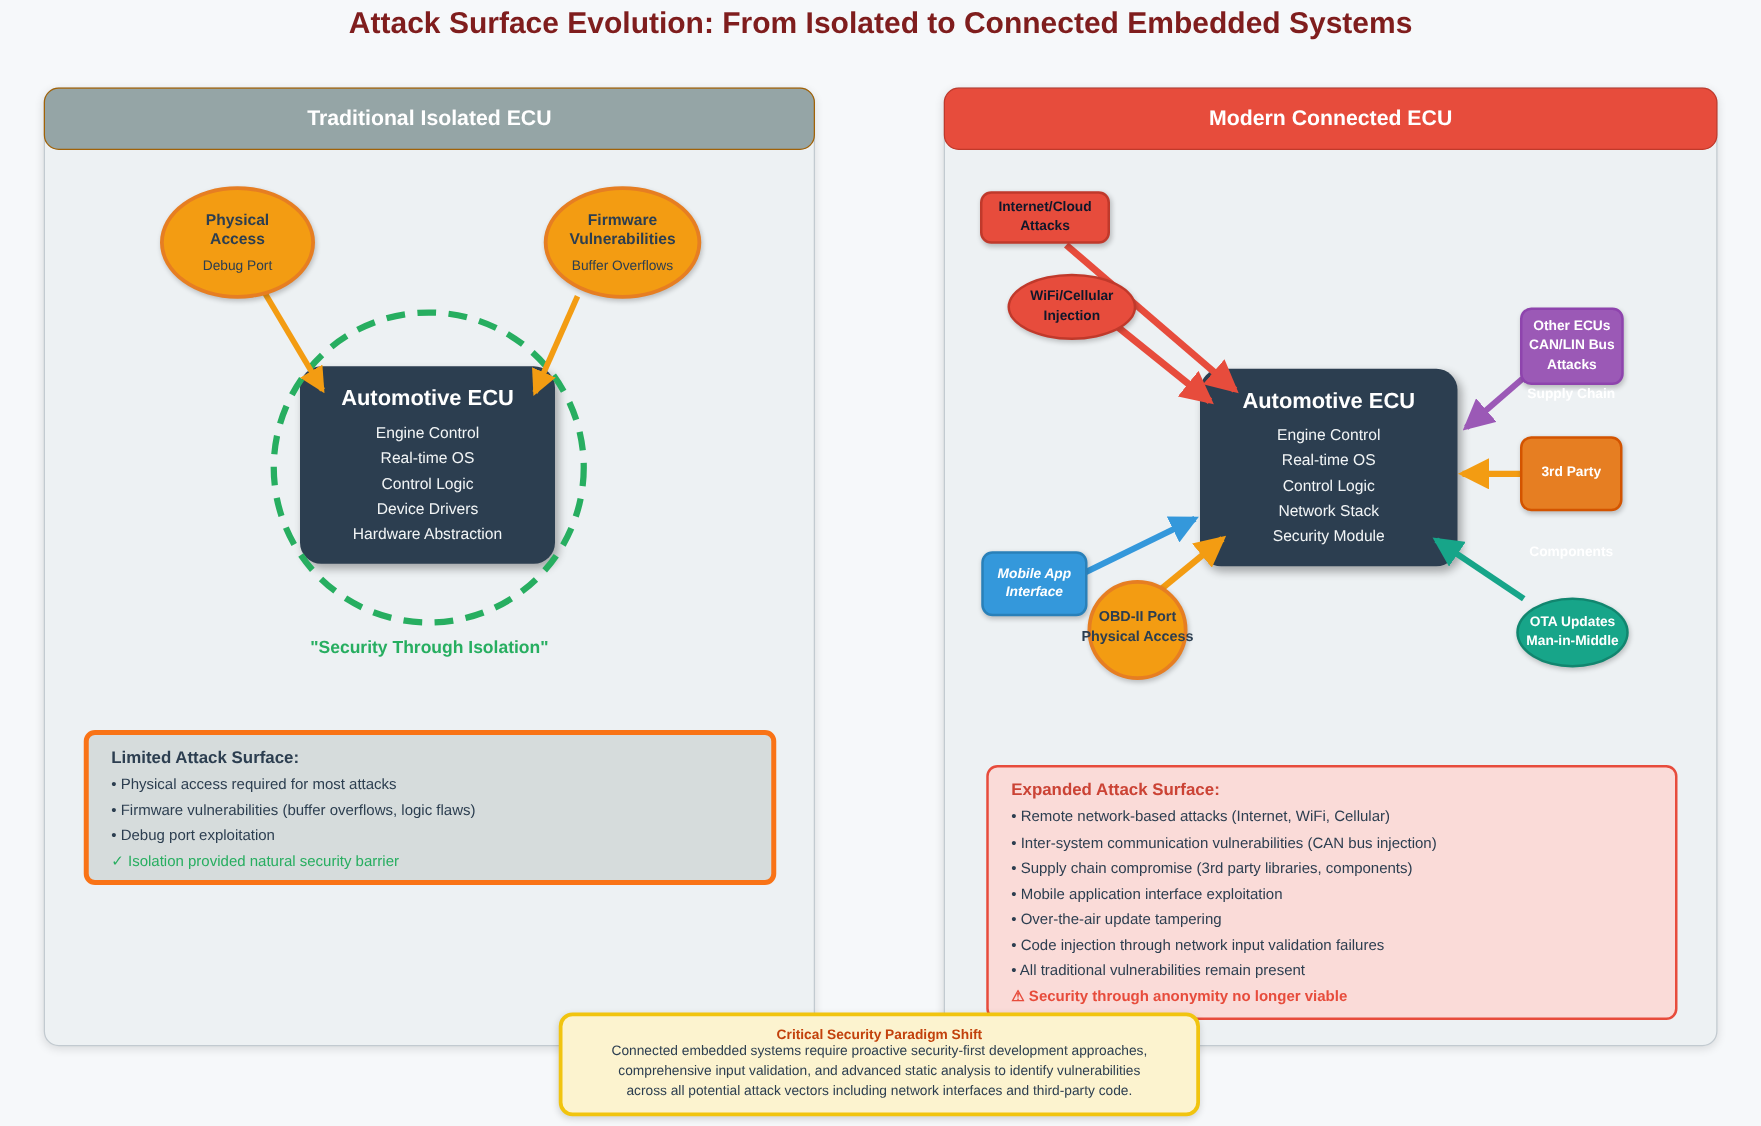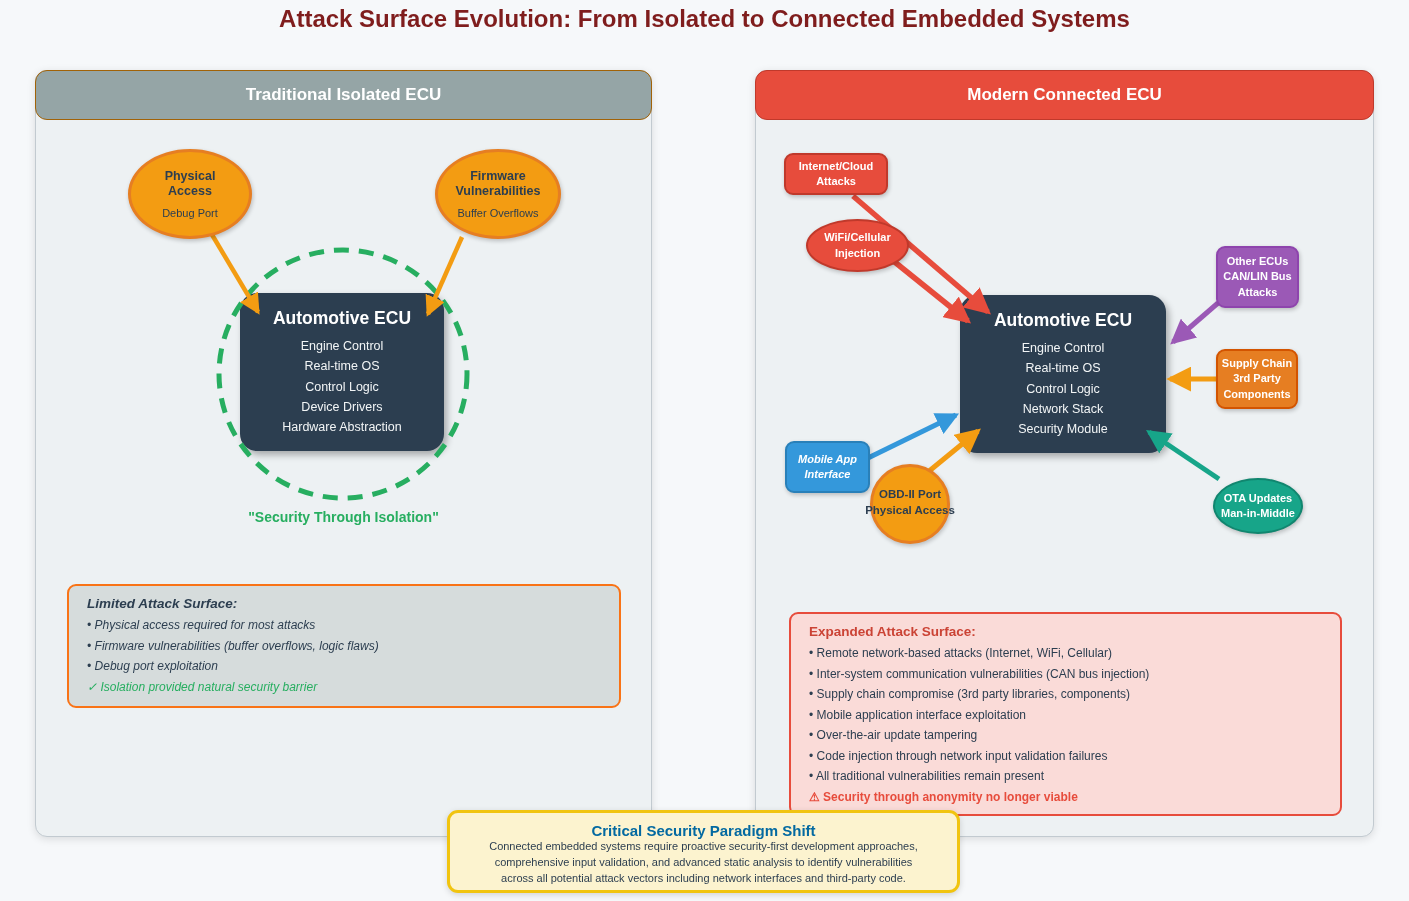--- a/index.html
+++ b/index.html
@@ -31,21 +31,21 @@
   .node{position:absolute;display:flex;flex-direction:column;align-items:center;justify-content:center;
         text-align:center;box-sizing:border-box;z-index:3;box-shadow:1px 2px 4px rgba(0,0,0,.22);}
   .node .t{font-weight:bold;}
   .ellipse{border-radius:50%;}
   .rrect{border-radius:9px;}
 
   .orange-node{background:#f39c12;border:3px solid #e67e22;color:#2c3e50;}
   .orange-node .t{font-size:12.5px;line-height:14.5px;}
   .orange-node .sub{font-size:11px;margin-top:9px;}
 
-  .red-node{background:#e74c3c;border:2px solid #c0392b;color:#ffffff;}
+  .red-node{background:#e74c3c;border:2px solid #c0392b;color:#0f172a;}
   .purple-node{background:#9b59b6;border:2px solid #8e44ad;color:#fff;}
   .dkorange-node{background:#e67e22;border:2px solid #d35400;color:#fff;}
   .blue-node{background:#3498db;border:2px solid #2980b9;color:#fff;}
   .teal-node{background:#17a589;border:2px solid #11866f;color:#fff;}
   .small-node .t{font-size:11px;line-height:15.5px;}
 
   .obd-circle{background:#f39c12;border:3px solid #e67e22;border-radius:50%;color:#2c3e50;}
   .obd-text{position:absolute;z-index:4;text-align:center;font-weight:bold;font-size:11.5px;line-height:15.5px;color:#2c3e50;}
 
   .ecu-box{
@@ -61,33 +61,33 @@
     position:absolute;left:0;width:100%;text-align:center;
     color:#27ae60;font-weight:bold;font-size:14px;z-index:2;
   }
   .info-box{
     position:absolute;z-index:1;box-sizing:border-box;border-radius:9px;
     padding:10px 18px 8px 18px;
   }
   .info-box .box-title{font-size:13.5px;font-weight:bold;margin-bottom:4px;}
   .info-box .li{font-size:12px;line-height:20.5px;color:#2c3e50;}
   .info-box .li.bullet::before{content:"• ";}
-  .gray-box{background:#d6dcdc;border:2px solid #f97316;font-style:italic;}
+  .gray-box{background:#d6dcdc;border:4px solid #f97316;}
   .gray-box .box-title{color:#2c3e50;}
   .pink-box{background:#fadbd8;border:2px solid #e74c3c;}
   .pink-box .box-title{color:#cb4335;}
   .li.good{color:#27ae60;}
   .li.bad{color:#e74c3c;font-weight:bold;}
 
   .footer-box{
     position:absolute;left:447px;top:810px;width:513px;height:83px;z-index:5;
     background:#fcf3cf;border:3px solid #f1c40f;border-radius:11px;
     box-sizing:border-box;text-align:center;box-shadow:0 2px 6px rgba(0,0,0,.15);
   }
-  .footer-title{font-size:15px;font-weight:bold;color:#0369a1;margin-top:9px;}
+  .footer-title{font-size:11px;font-weight:bold;color:#c2410c;margin-top:9px;}
   .footer-line{font-size:11px;line-height:15.8px;color:#2c3e50;}
   .footer-line:first-of-type{margin-top:4px;}
 </style>
 </head>
 <body>
 
 <div class="page-title">Attack Surface Evolution: From Isolated to Connected Embedded Systems</div>
 
 <div class="panel left">
   <div class="panel-header gray">Traditional Isolated ECU</div>
@@ -183,21 +183,21 @@
   </div>
   <div class="node ellipse red-node small-node" style="left:50px;top:148px;width:103px;height:53px;">
     <div class="t">WiFi/Cellular</div>
     <div class="t">Injection</div>
   </div>
   <div class="node rrect purple-node small-node" style="left:460px;top:175px;width:83px;height:62px;">
     <div class="t">Other ECUs</div>
     <div class="t">CAN/LIN Bus</div>
     <div class="t">Attacks</div>
   </div>
-  <div class="node rrect dkorange-node small-node" style="left:460px;top:278px;width:82px;height:60px;">
+  <div class="node rrect dkorange-node small-node" style="left:460px;top:278px;width:82px;height:60px;gap:48px;">
     <div class="t">Supply Chain</div>
     <div class="t">3rd Party</div>
     <div class="t">Components</div>
   </div>
   <div class="node rrect blue-node small-node" style="left:29px;top:370px;width:85px;height:52px;font-style:italic;">
     <div class="t">Mobile App</div>
     <div class="t">Interface</div>
   </div>
   <div class="node obd-circle" style="left:114px;top:393px;width:80px;height:80px;"></div>
   <div class="obd-text" style="left:99px;top:416px;width:110px;">

